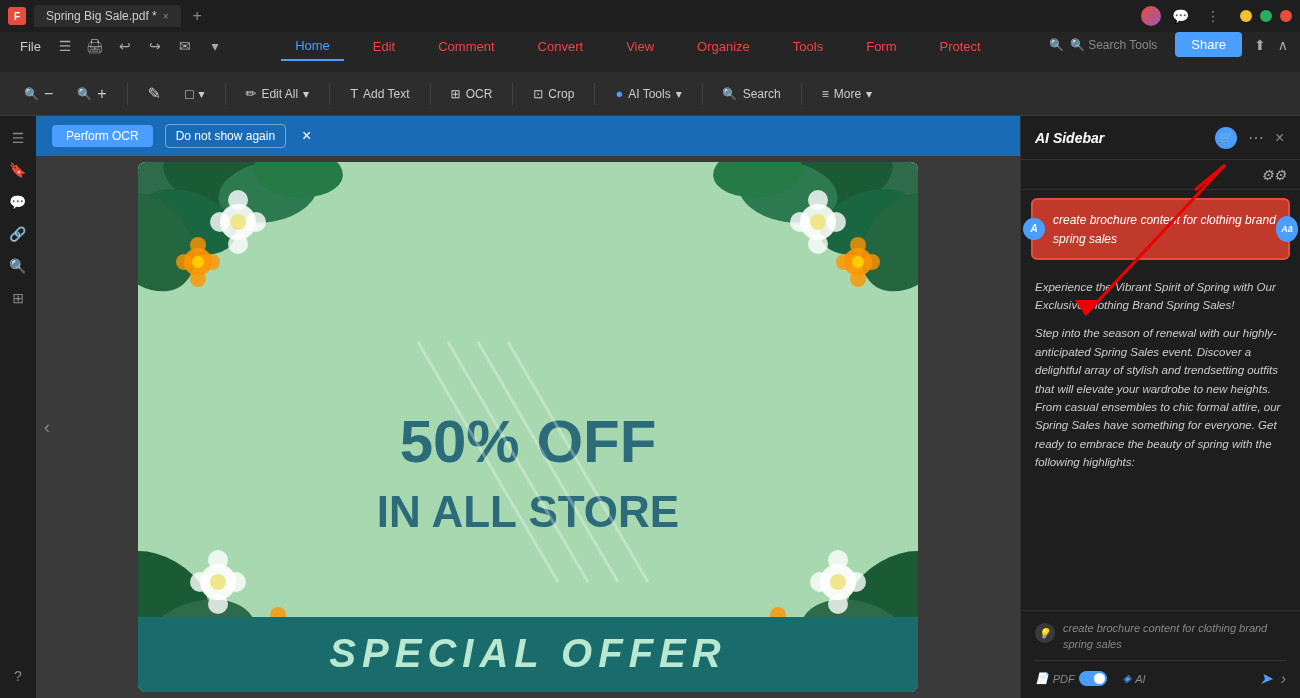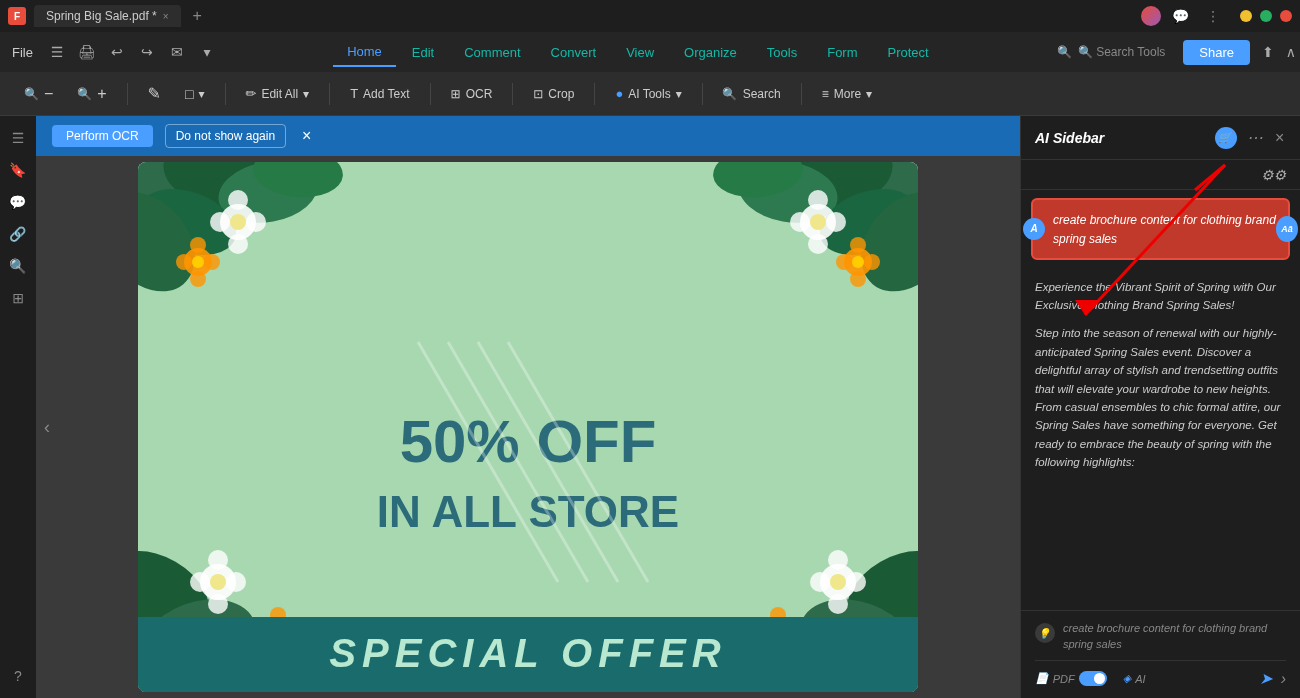--- a/index.html
+++ b/index.html
@@ -87,22 +87,22 @@
     }
     .win-btn.minimize { background: #f0c030; }
     .win-btn.maximize { background: #27ae60; }
     .win-btn.close { background: #e74c3c; }
 
     
     .menu-bar {
       height: 40px;
       background: #252526;
       display: flex;
-      align-items: center;
-      padding: 0 4px;
+      align-items: flex-start;
+      padding: 0 12px;
       flex-shrink: 0;
       gap: 4px;
     }
     .menu-left {
       display: flex;
       align-items: center;
       gap: 2px;
       margin-right: 8px;
     }
     .menu-file {
@@ -118,26 +118,26 @@
       display: flex;
       align-items: center;
       justify-content: center;
       color: #aaa;
       font-size: 14px;
       cursor: pointer;
     }
     .menu-tabs {
       display: flex;
       align-items: center;
-      gap: 2px;
+      gap: 15px;
       flex: 1;
       justify-content: center;
     }
     .menu-tab {
-      color: #14b8a6;
+      color: #ef4444;
       font-size: 13px;
       padding: 6px 14px;
       cursor: pointer;
       border-radius: 4px;
     }
     .menu-tab.active {
       color: #4a9eff;
       border-bottom: 2px solid #4a9eff;
       border-radius: 0;
     }

